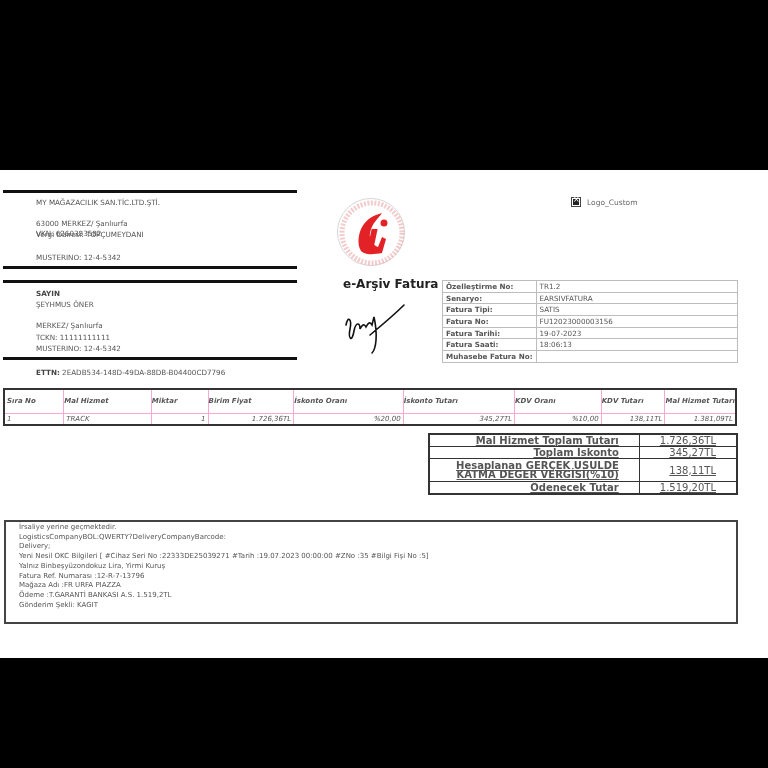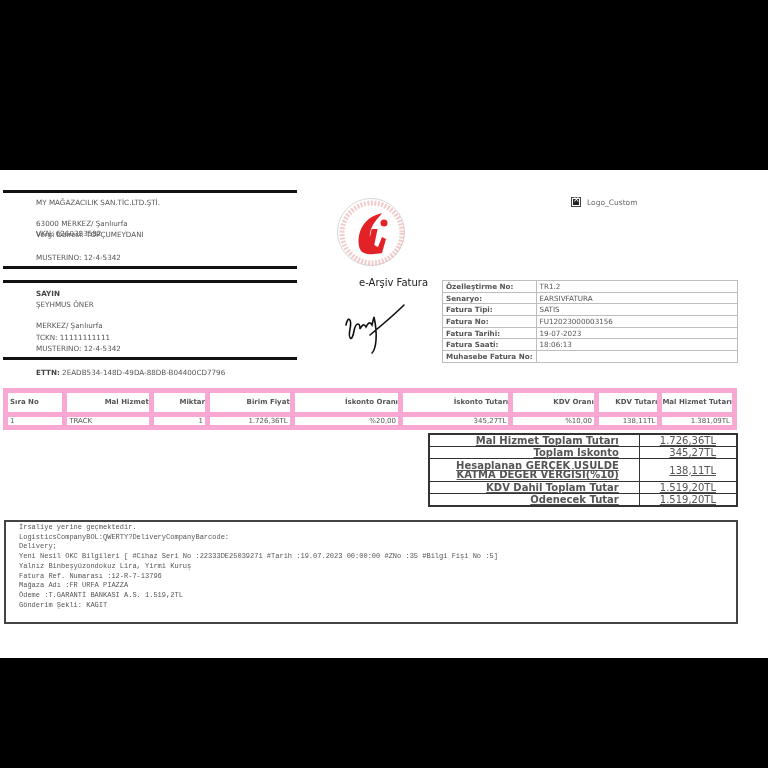--- a/index.html
+++ b/index.html
@@ -9,50 +9,50 @@
     .abs { position: absolute; padding-left: 32px; }
     .txt { font-size: 7.2px; line-height: 11px; color: #555; white-space: nowrap; }
     .bold { font-weight: bold; color: #444; }
     .rule { position: absolute; left: 3px; width: 294px; height: 3px; background: #111; }
 
     
     .gib-logo { position: absolute; left: 337px; top: 28px; width: 68px; height: 68px; border-radius: 50%;
       border: 1.5px solid #d7d7d7; background: #fff; }
     .gib-logo .ring-text { position:absolute; left:0; top:0; width:68px; height:68px; }
 
-    .arsiv-title { left: 327px; top: 107px; font-size: 10px; font-weight: normal; color: #222; }
+    .arsiv-title { left: 311px; top: 107px; font-size: 12px; font-weight: bold; color: #222; }
 
     .logo-custom { left: 539px; top: 27px; display: flex; align-items: center; gap: 6px; font-size: 7.5px; color: #666; }
     .logo-custom .box { width: 10px; height: 10px; border: 1px solid #444; background: #fff; position: relative; }
     .logo-custom .box::before { content: ""; position: absolute; left: 1px; top: 1px; width: 6px; height: 6px; background: #222; }
     .logo-custom .box::after { content: "×"; position: absolute; left: 1px; top: -3px; font-size: 8px; color: #fff; }
 
     
     table { border-collapse: collapse; }
     .info { position: absolute; left: 442px; top: 110px; width: 296px; }
     .info td { border: 1px solid #bdbdbd; font-size: 7.2px; height: 11.7px; padding: 0 3px; white-space: nowrap; color: #555; }
     .info td.k { width: 92px; font-weight: bold; color: #555; }
 
     
     .items { position: absolute; left: 3px; top: 218px; width: 734px; border: 2px solid #333; }
-    .items th, .items td { border: 5px solid #f9a8d4; font-size: 7px; white-space: nowrap; color: #555; }
-    .items th { font-weight: bold; height: 24px; text-align: right; line-height: 9px; }
+    .items th, .items td { border: 1px solid #f9a8d4; font-size: 7px; white-space: nowrap; color: #555; font-style: italic; }
+    .items th { font-weight: bold; height: 24px; text-align: left; line-height: 9px; }
     .items th.first { text-align: left; padding-left: 2px; }
     .items td { height: 12px; padding: 0 2px; }
     .items td.r { text-align: right; }
 
     
     .totals { position: absolute; left: 428px; top: 263px; width: 310px; border: 2px solid #333; }
     .totals td { border: 1.5px solid #333; font-size: 10px; height: 11.6px; padding: 0 20px; color: #555; text-decoration: underline; }
     .totals td.k { width: 217px; text-align: right; font-weight: bold; line-height: 9px; }
     .totals td.v { text-align: right; }
     .totals tr.tall td { height: 23px; }
 
     
-    .notes { position: absolute; left: 4px; top: 350px; width: 734px; height: 104px; border: 2px solid #444; padding: 1px 0 0 13px; font-family: Liberation Mono, monospace; }
+    .notes { position: absolute; left: 4px; top: 350px; width: 734px; height: 104px; border: 2px solid #444; padding: 1px 0 0 13px; }
     .notes div { font-size: 7px; line-height: 9.7px; color: #555; white-space: nowrap; }
 
     .signature { position:absolute; left: 338px; top: 125px; width: 70px; height: 60px; }
   </style>
 </head>
 <body>
 
 <div class="page">
 
   <div class="rule" style="top:20px"></div>
@@ -176,24 +176,20 @@
         </tr>
     <tr>
           <td class="k">Toplam İskonto</td>
           <td class="v">345,27TL</td>
         </tr>
     <tr class="tall">
           <td class="k">Hesaplanan GERÇEK USULDE KATMA DEĞER VERGİSİ(%10)</td>
           <td class="v">138,11TL</td>
         </tr>
     <tr>
-          <td class="k">KDV Dahil Toplam Tutar</td>
-          <td class="v">1.519,20TL</td>
-        </tr>
-    <tr>
           <td class="k">Ödenecek Tutar</td>
           <td class="v">1.519,20TL</td>
         </tr>
   </tbody>
     </table>
 
   <div class="notes">
     <div>İrsaliye yerine geçmektedir.</div>
     <div>LogisticsCompanyBOL:QWERTY?DeliveryCompanyBarcode:</div>
     <div>Delivery;</div>

